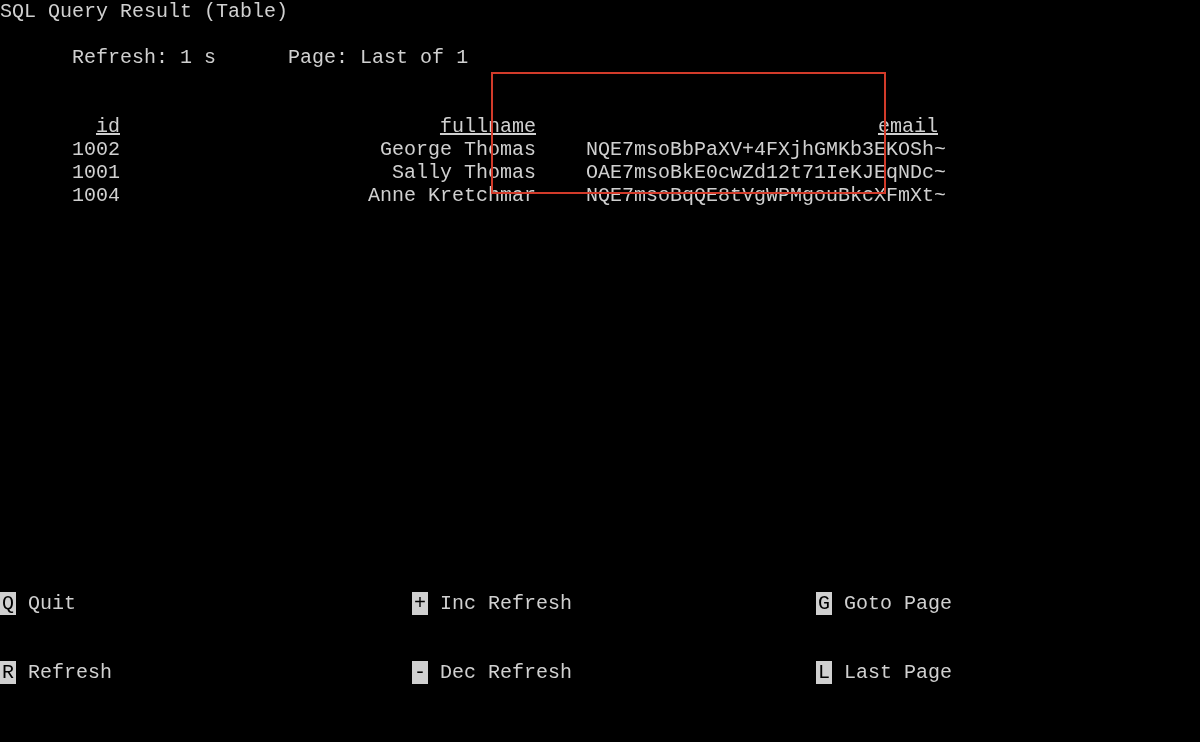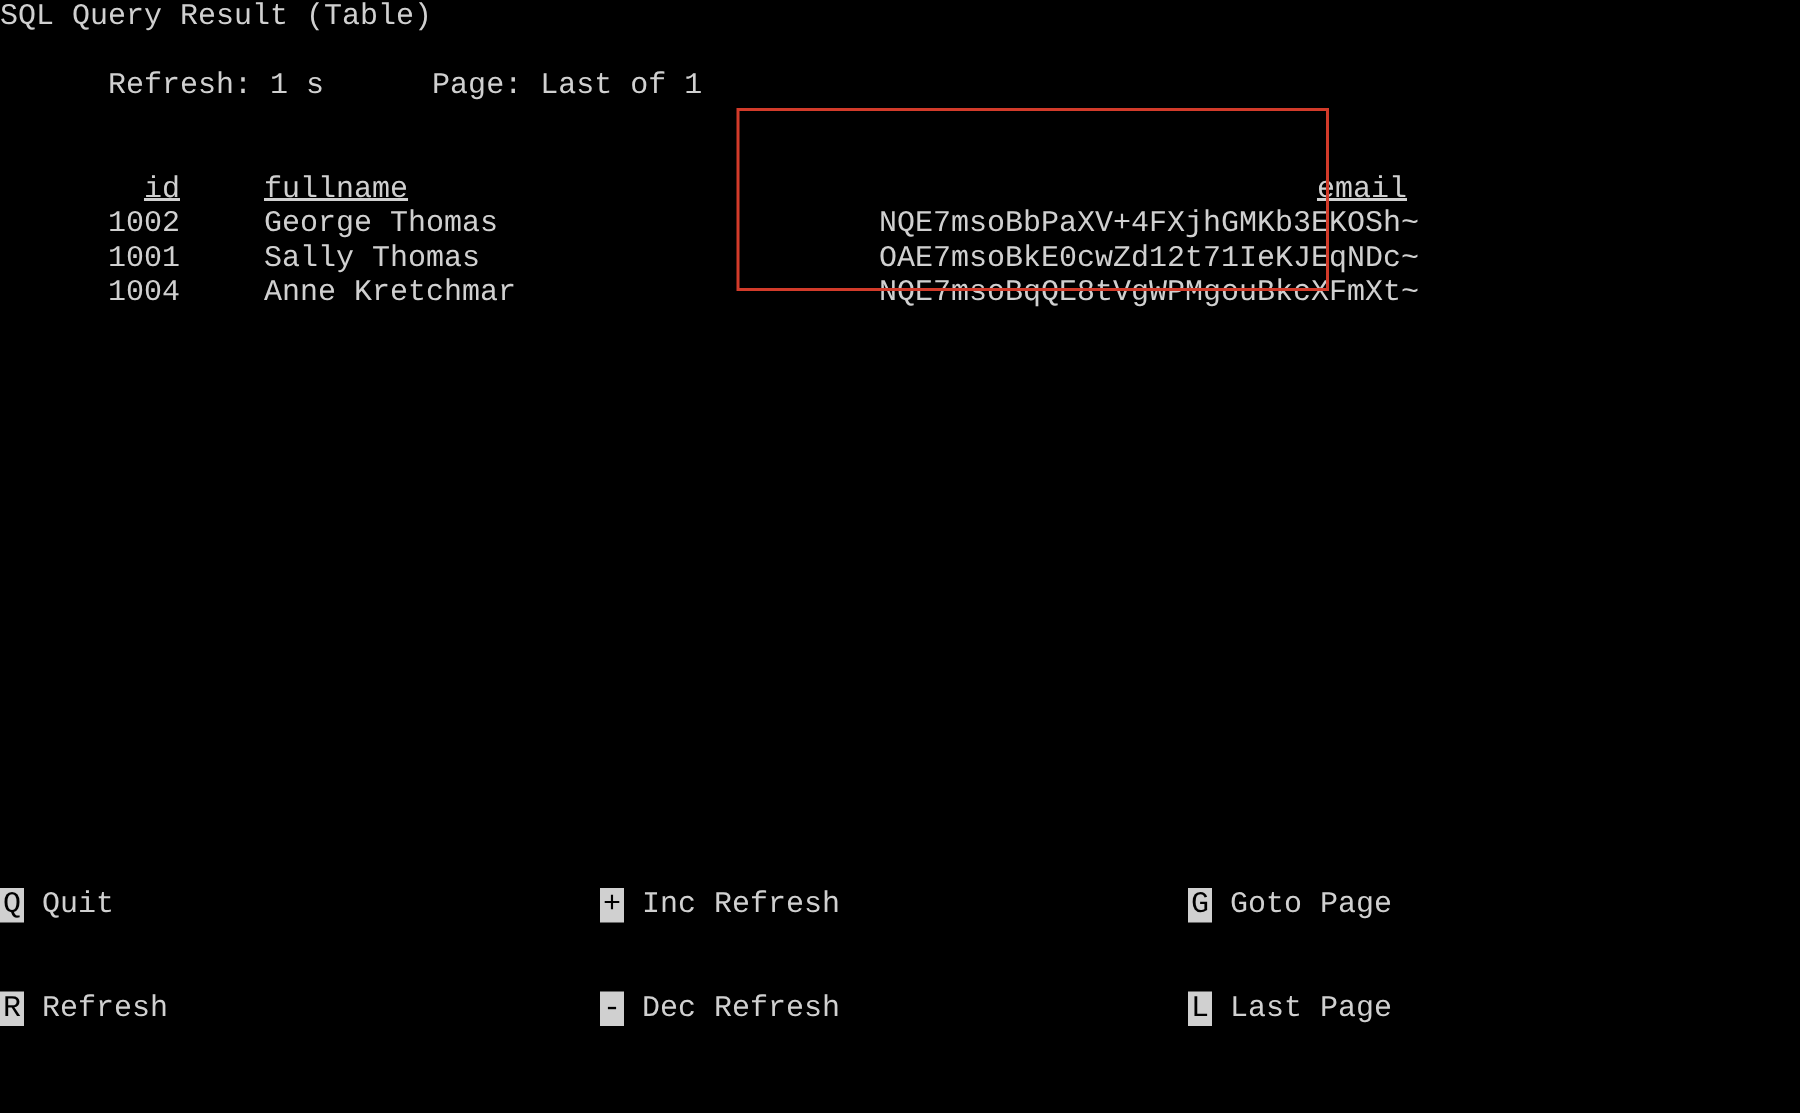--- a/index.html
+++ b/index.html
@@ -18,36 +18,36 @@
       display: flex;
       justify-content: flex-start;
       white-space: pre;
     }
     .page-row { text-align: right; white-space: pre; }
     .refresh-row { white-space: pre; }
     .table { margin-top: 23px; }
     .th-row, .td-row { display: flex; white-space: pre; gap: 44px; }
     .th-row .col-id, .th-row .col-fullname, .th-row .col-email { text-decoration: underline; }
     .col-id { width: 132px; text-align: right; padding-right: 12px;}
-    .col-fullname { width: 360px; text-align: left; padding-right: 0;}
+    .col-fullname { width: 360px; text-align: right; padding-right: 0;}
     .col-email { width: 370px; text-align: right; padding-right: 12px;}
     .td-row .col-email { text-align: left; padding-left: 6px; padding-right: 0; }
     .highlight-box {
       position: absolute;
       border: 2px solid #d23b2a;
       pointer-events: none;
     }
     .footer {
       position: absolute;
       bottom: 12px;
       left: 0;
       right: 0;
       white-space: pre;
     }
-    .footer-row { display: flex; }
+    .footer-row { display: flex; gap: 12px; }
     .fcol-1 { width: 400px; }
     .fcol-2 { width: 392px; }
     .fcol-3 { flex: 1; }
     .key {
       background: #d0d0d0;
       color: #000000;
       padding: 0 2px;
     }
   </style>
 </head>

